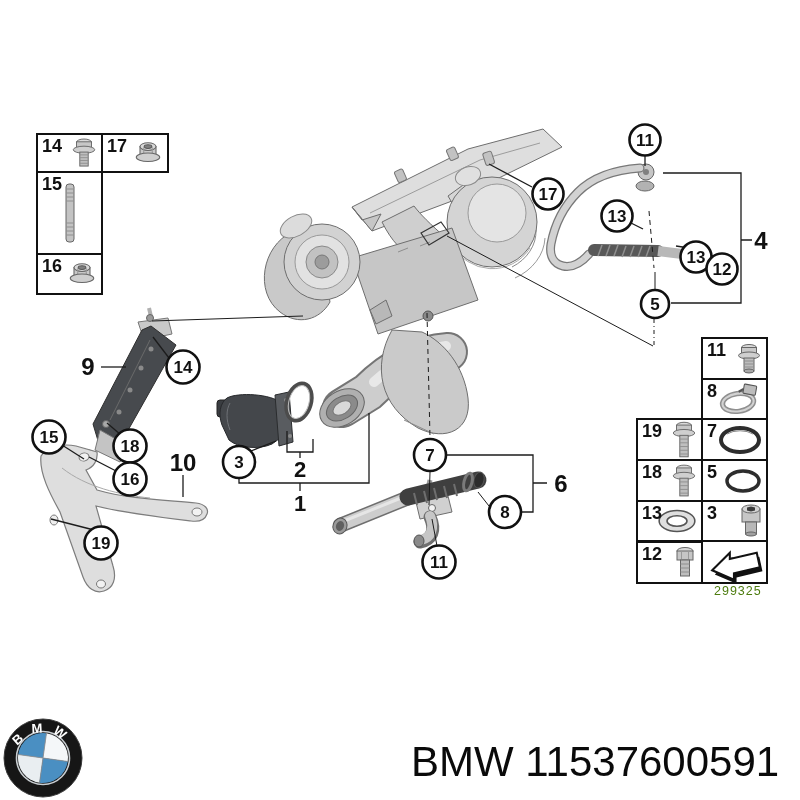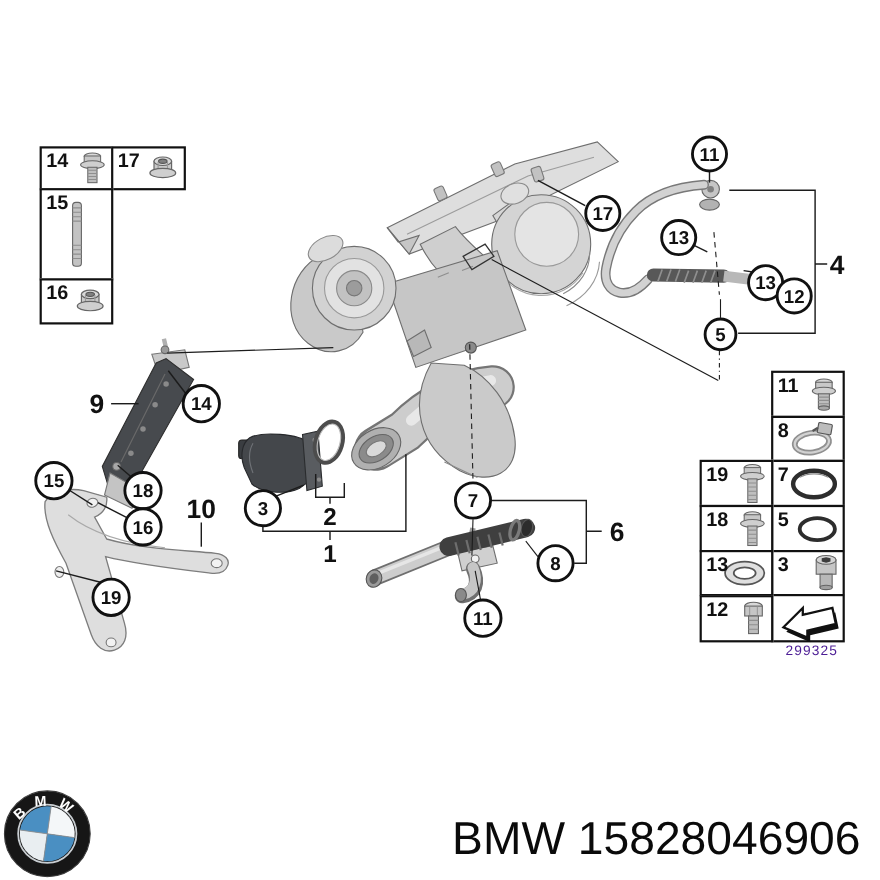--- a/index.html
+++ b/index.html
@@ -18,21 +18,21 @@
   .plbl-sm{font:700 22px "Liberation Sans",sans-serif;fill:#111;text-anchor:middle;}
   
   .pt{stroke:#6e6e6e;stroke-width:1;}
   
   .legend{position:absolute;}
   .cell{position:absolute;border:2px solid #111;background:#fff;box-sizing:border-box;}
   .cell .num{position:absolute;left:4px;top:1px;font:700 18px "Liberation Sans",sans-serif;color:#111;z-index:2;}
   .cell svg{position:absolute;right:3px;top:50%;transform:translateY(-50%);}
   .cell svg.center{left:50%;right:auto;transform:translate(-50%,-50%);}
   .diagram-id{position:absolute;left:714px;top:584px;font:400 12.5px "Liberation Sans",sans-serif;
-              color:#4c1d95;letter-spacing:1px;}
+              color:#4d7c0f;letter-spacing:1px;}
   .roundel{position:absolute;left:3px;top:718px;width:80px;height:80px;}
   .part-number{position:absolute;left:411px;top:741px;font:400 42px "Liberation Sans",sans-serif;
                color:#0a0a0a;white-space:nowrap;line-height:42px;}
 </style>
 </head>
 <body>
 
 <div class="stage">
 
 <svg class="diagram-svg" width="800" height="800" viewBox="0 0 800 800">
@@ -417,15 +417,15 @@
       <path d="M40,15 V65 M15,40 H65" stroke="#8a9096" stroke-width="0.8" fill="none"></path>
     </g>
     <defs>
       <path id="bmwArc" d="M 12,36 A 29,29 0 0 1 68,36"></path>
     </defs>
     <text font-family="Liberation Sans, sans-serif" font-size="13" font-weight="700" fill="#ffffff" letter-spacing="9" text-anchor="middle">
       <textPath href="#bmwArc" startOffset="50%">BMW</textPath>
     </text>
   </svg>
 </div>
-<div class="part-number">BMW 15828046906</div>
+<div class="part-number">BMW 11537600591</div>
 
 </div>
 
 </body></html>

